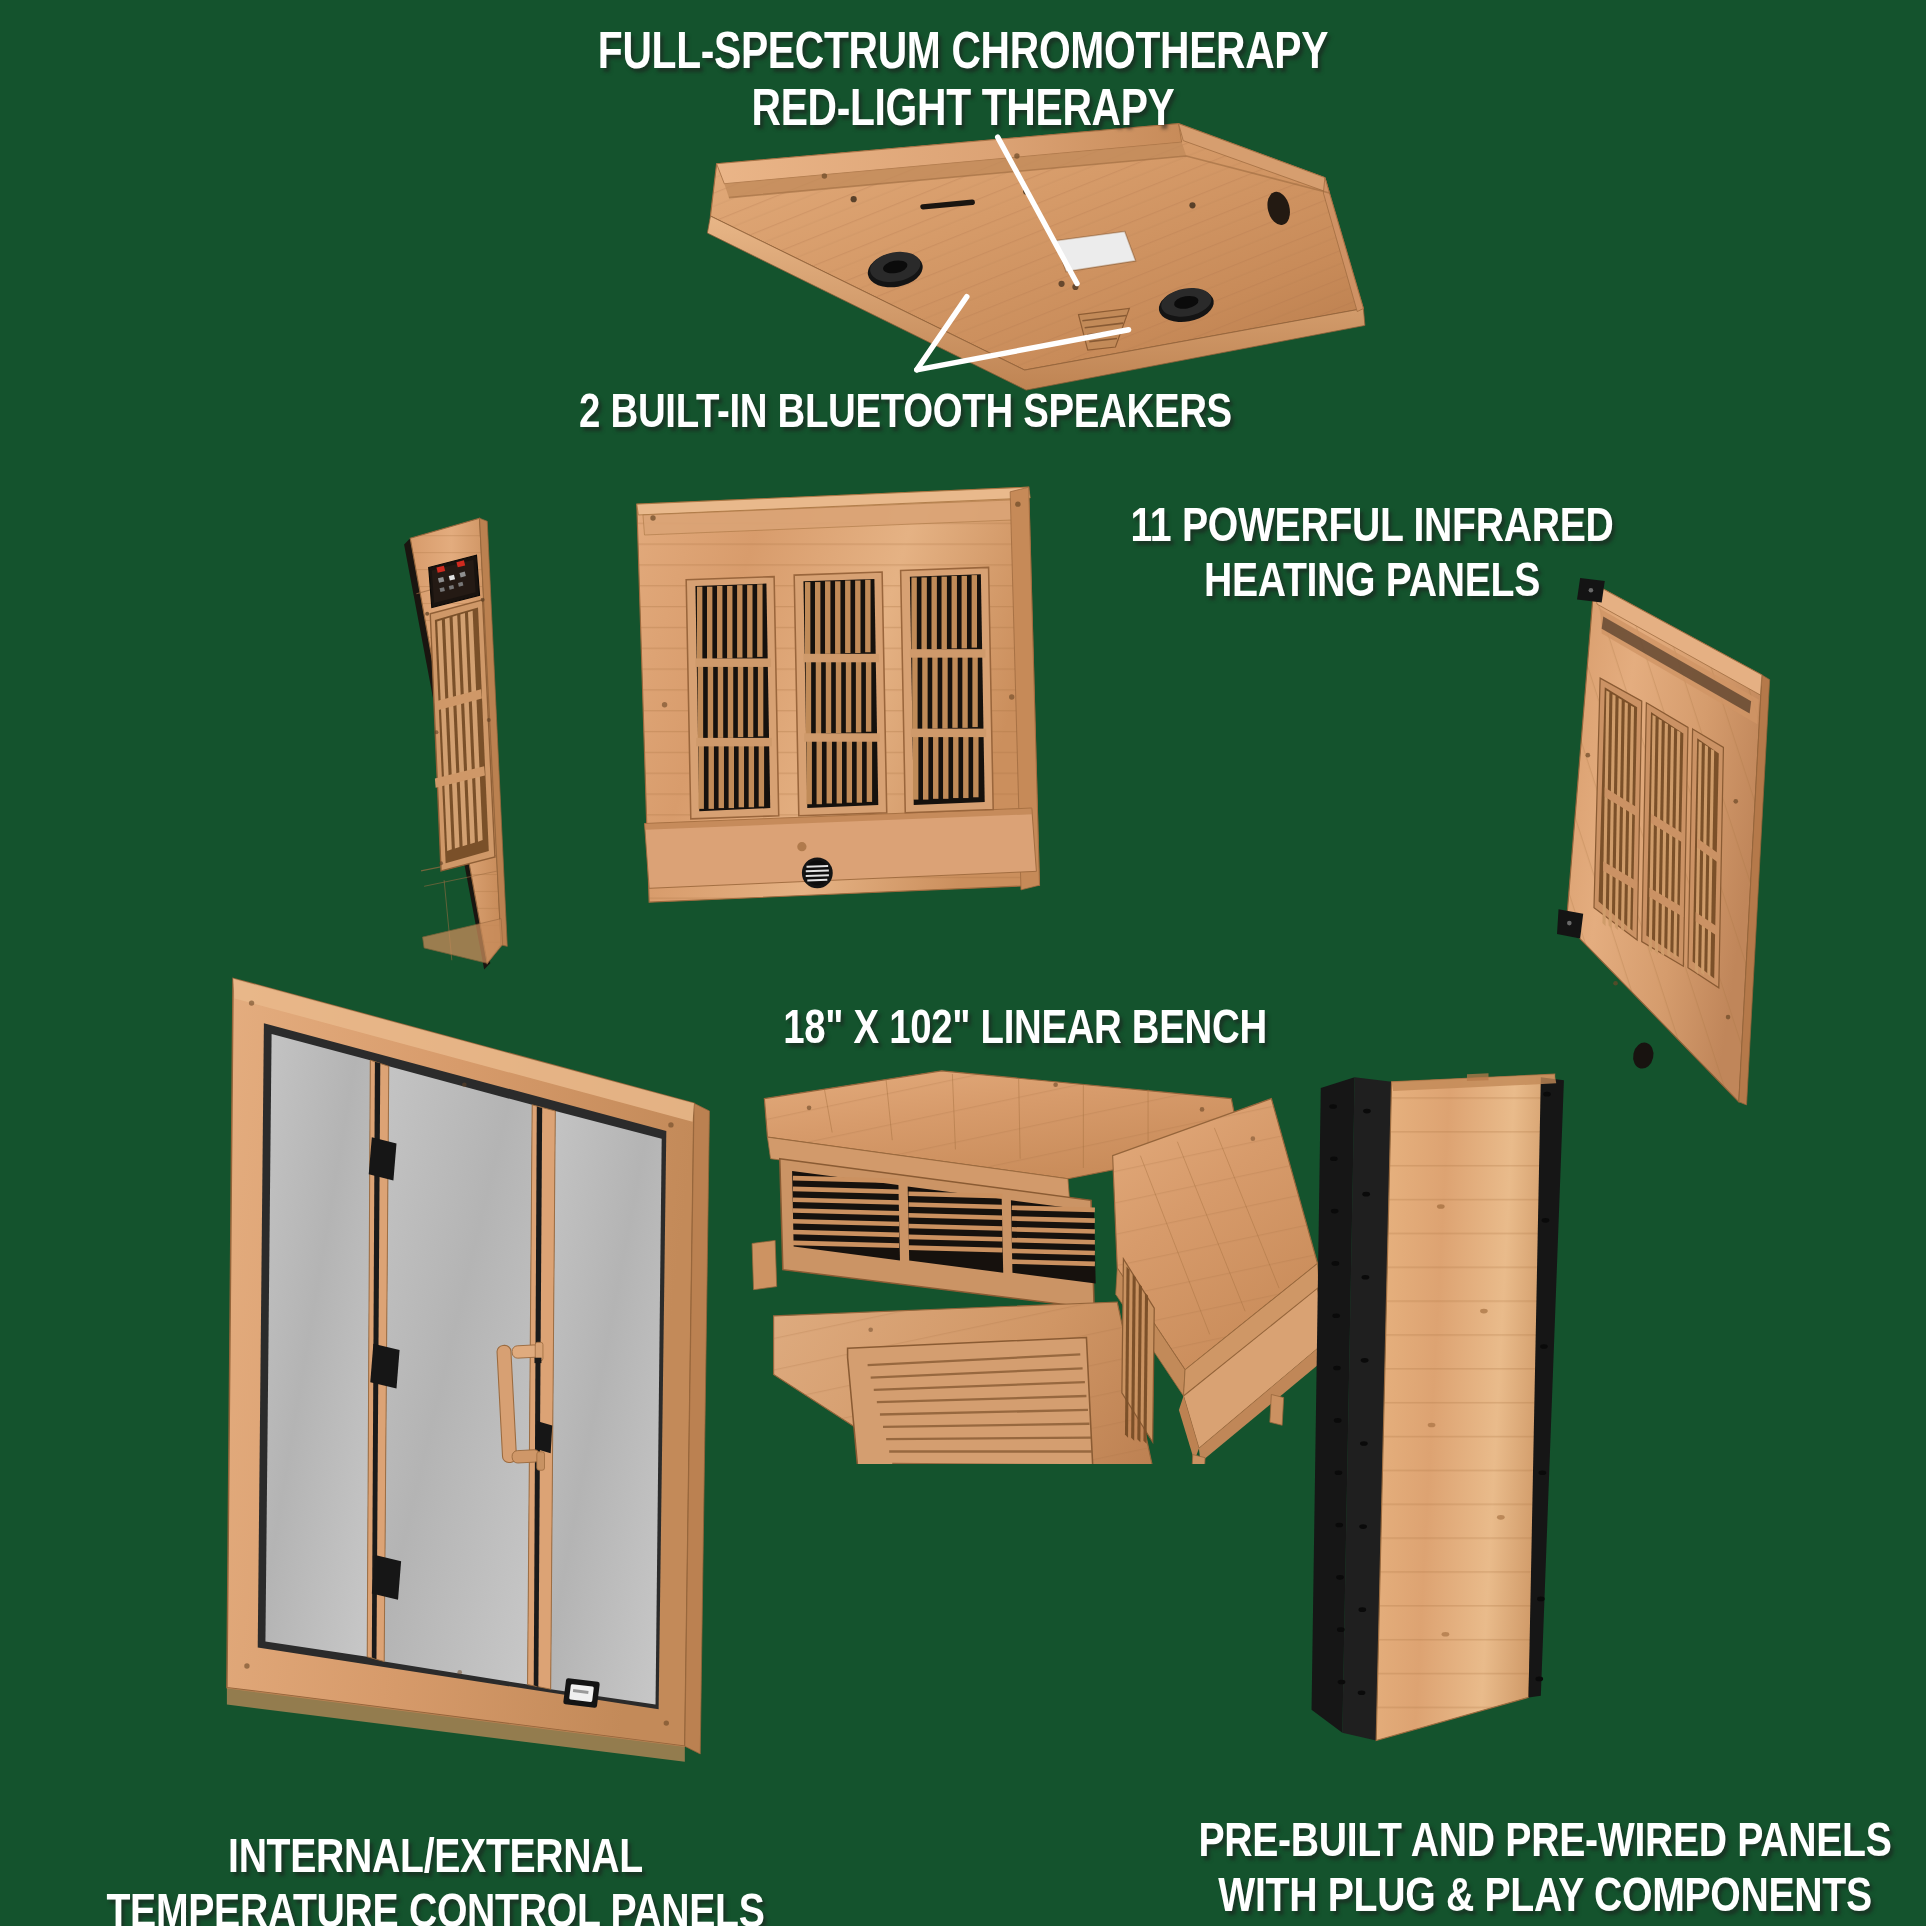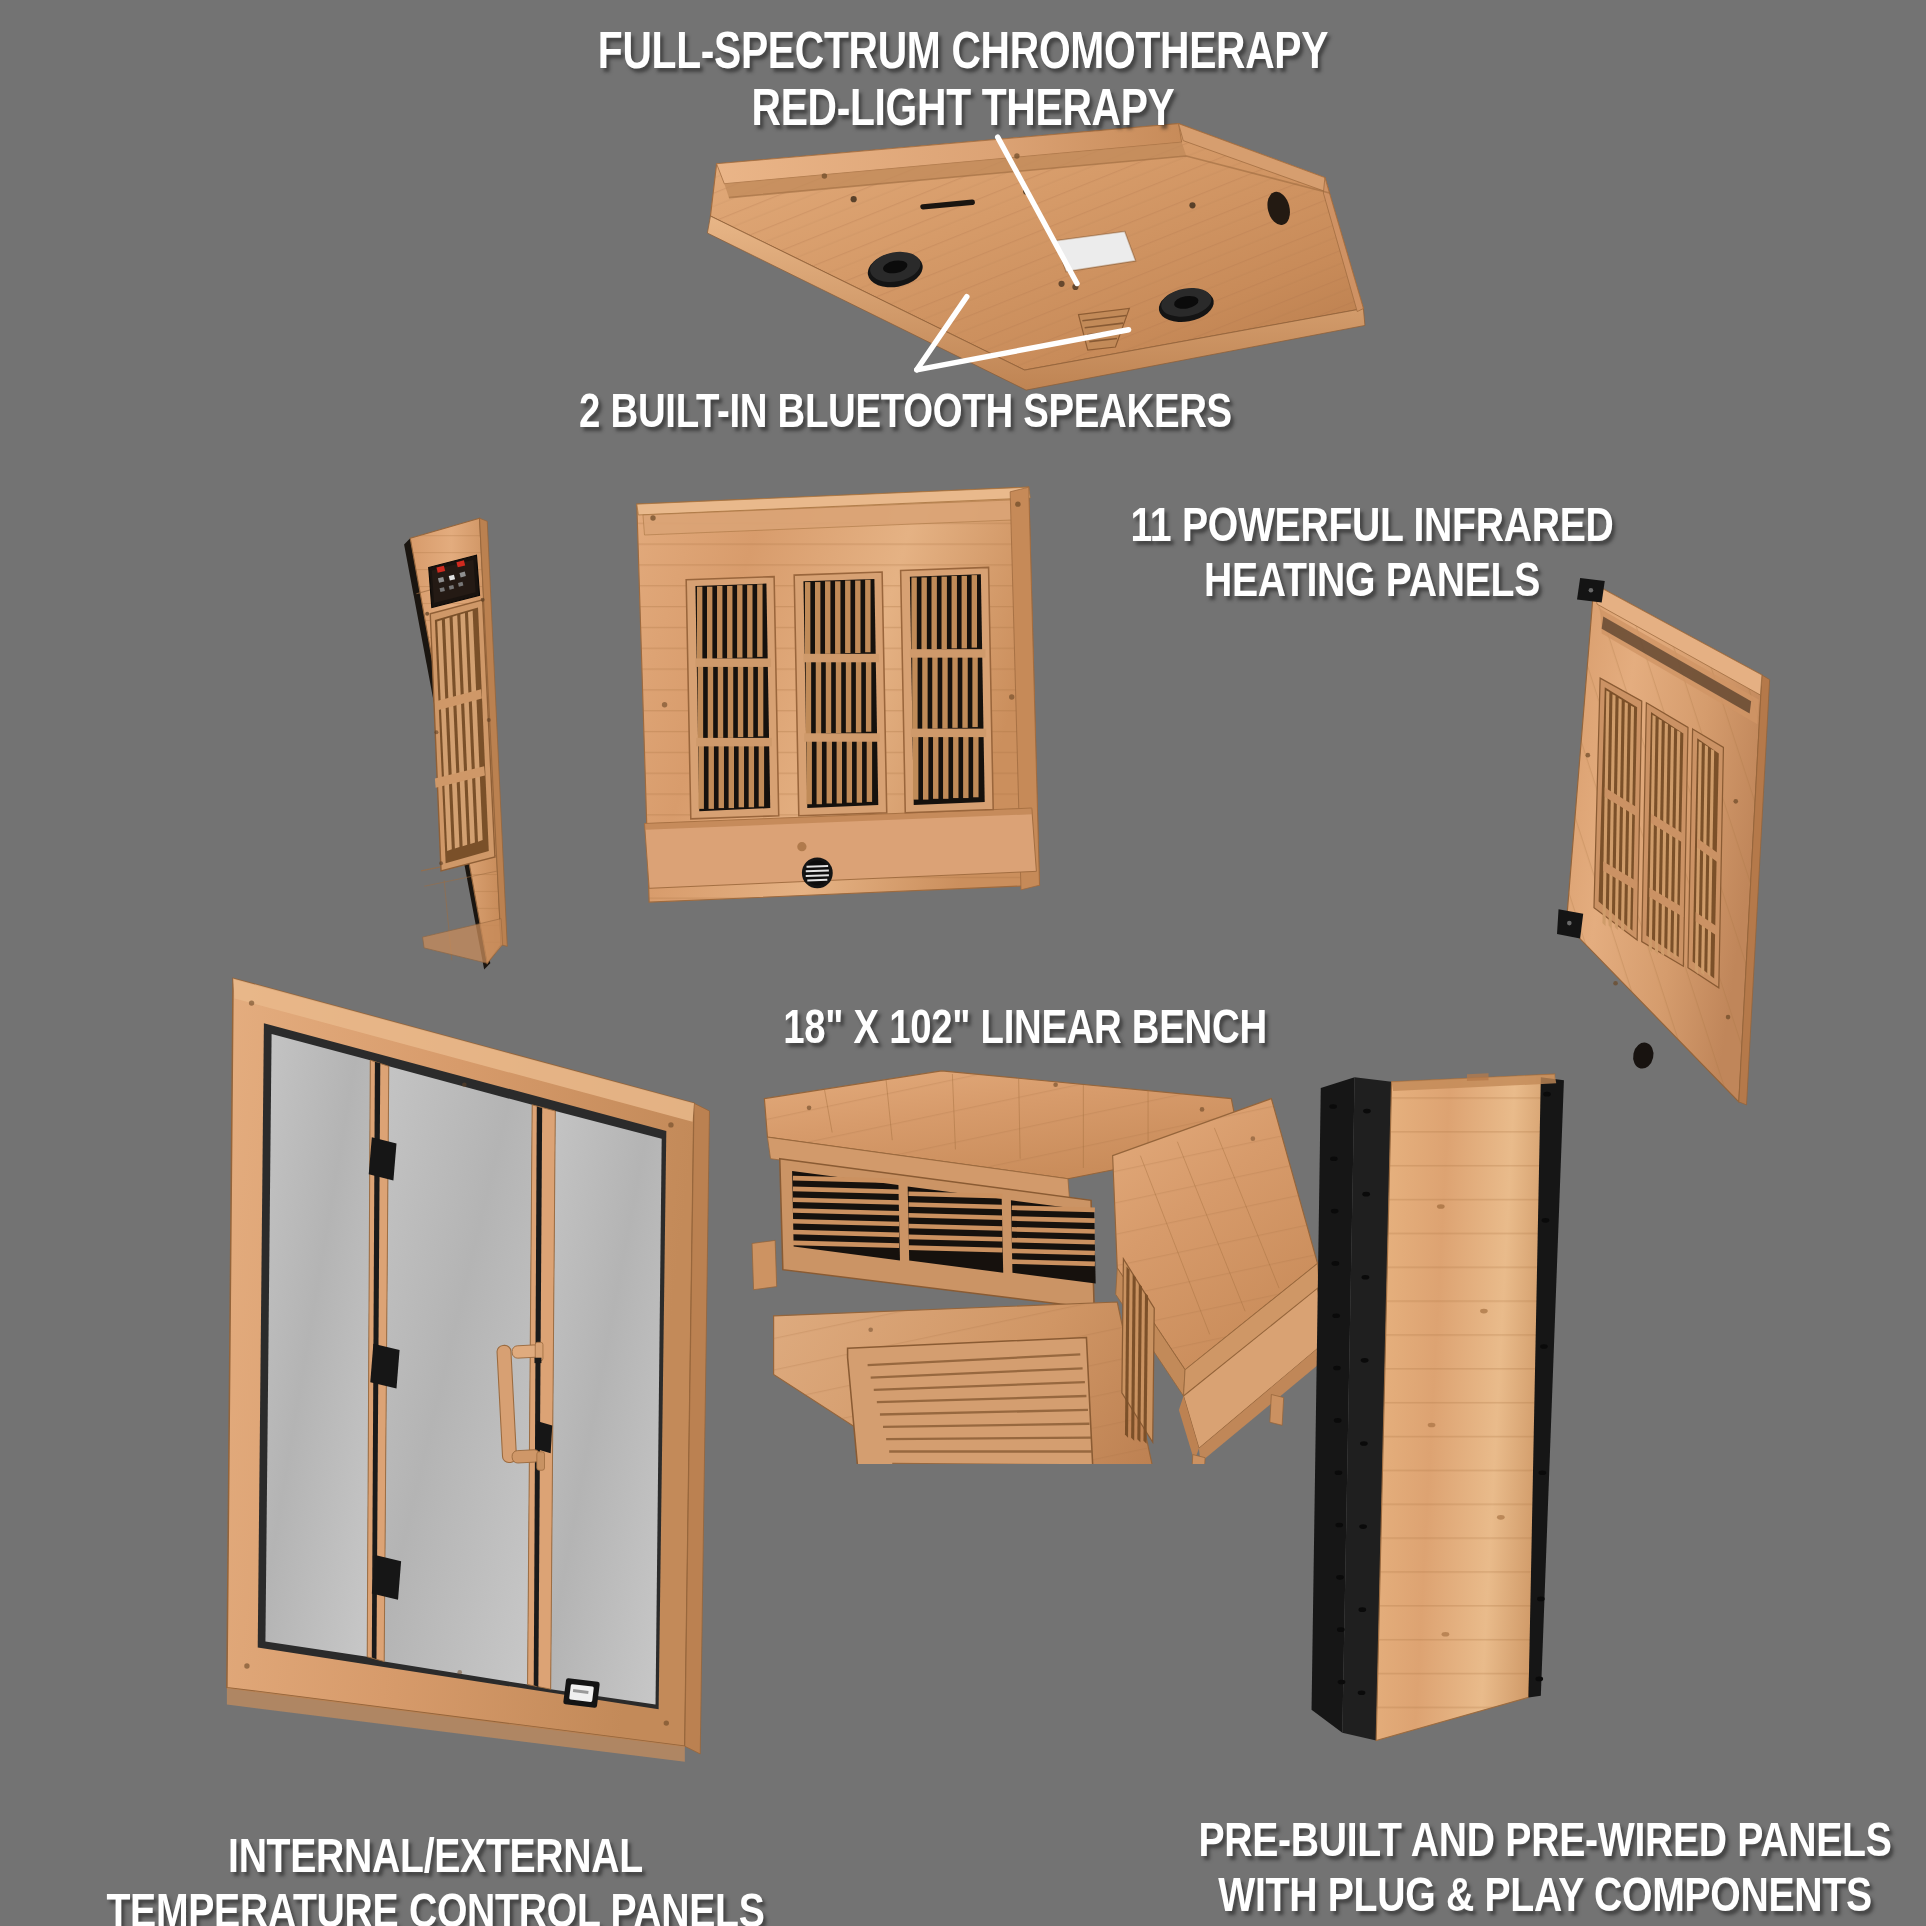--- a/index.html
+++ b/index.html
@@ -6,21 +6,21 @@
   * { box-sizing: border-box; margin: 0; padding: 0; }
   html, body {
     width: 1926px; height: 1926px;
     background: #9a9a9a;
     font-family: "Liberation Sans", sans-serif;
     overflow: hidden;
   }
   #stage {
     position: relative;
     width: 1926px; height: 1926px;
-    background: #737373;
+    background: #14532d;
   }
 
   
   .callout {
     position: absolute;
     color: #ffffff;
     font-weight: 700;
     letter-spacing: -0.4px;
     line-height: 1.12;
     text-align: center;

